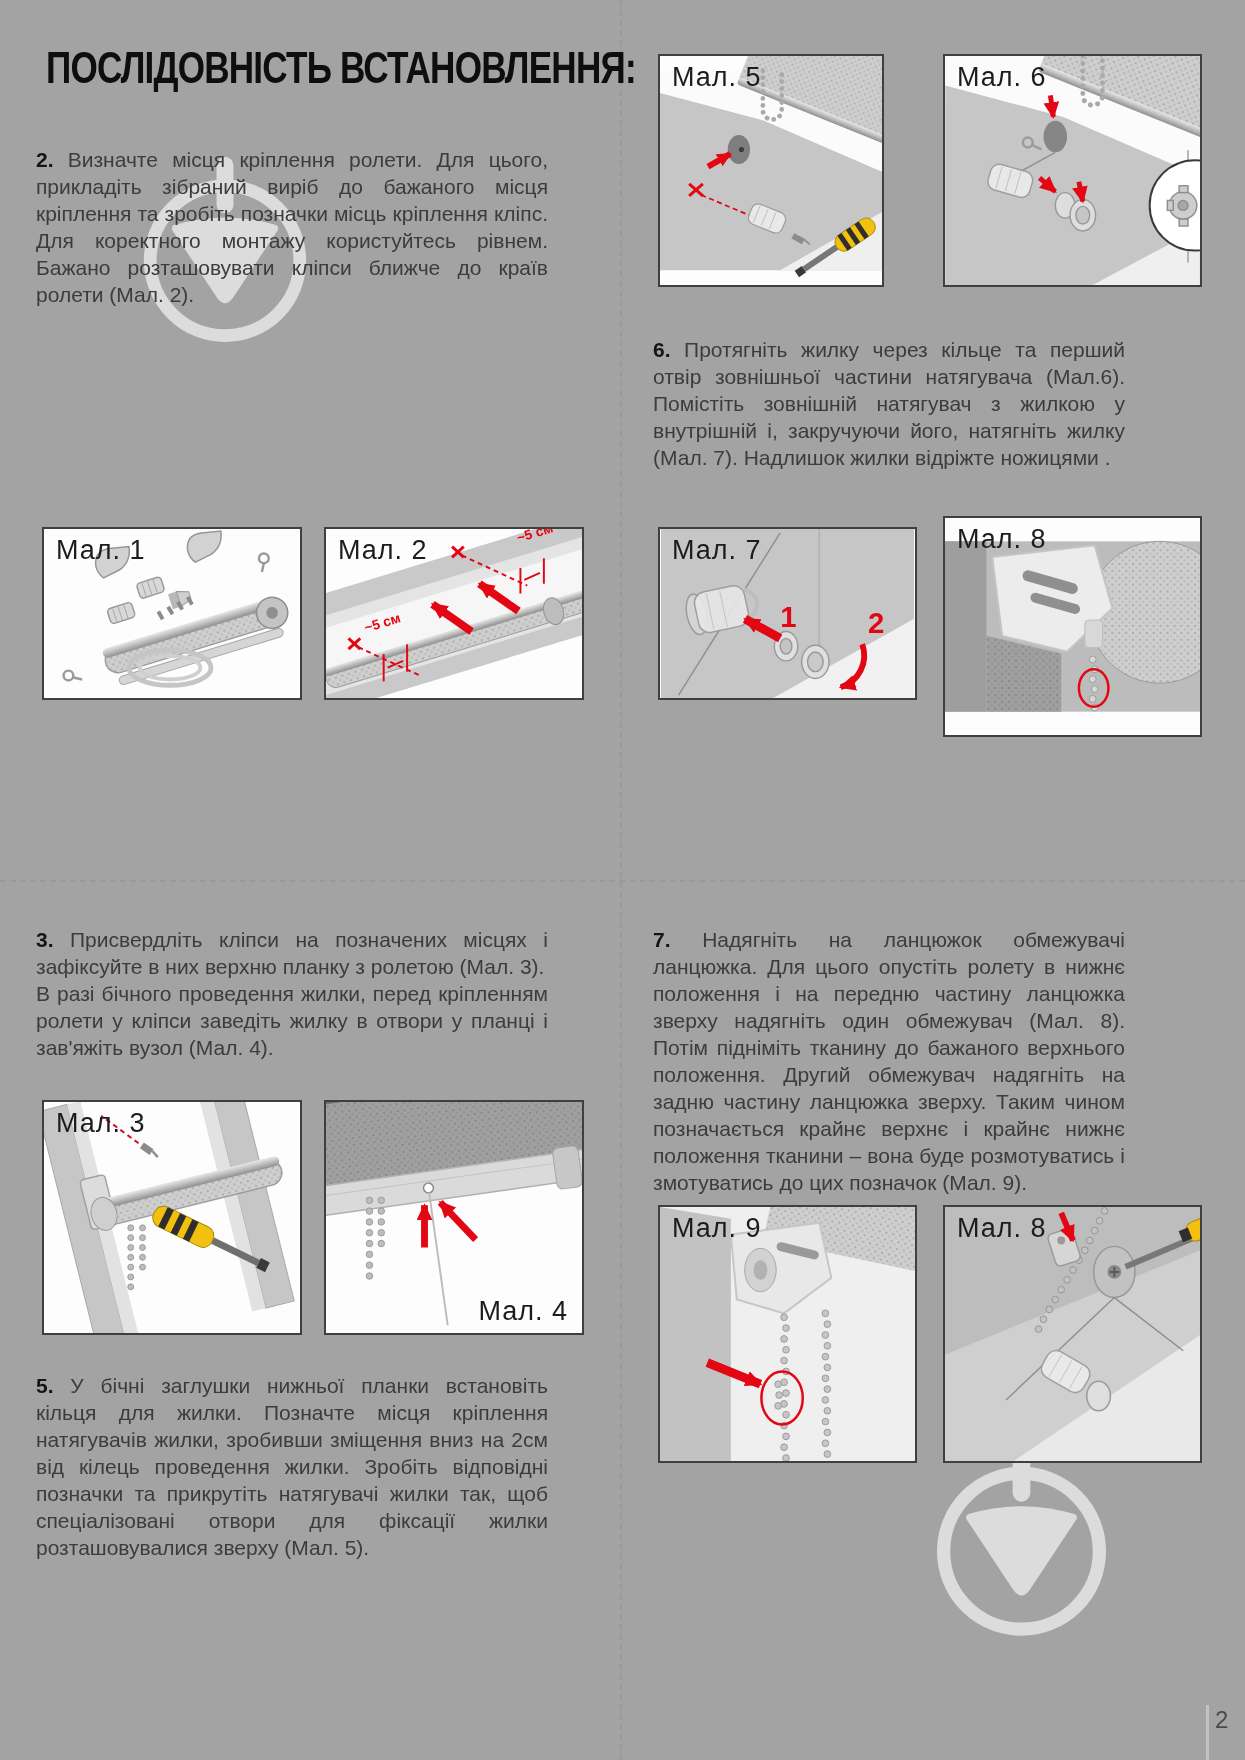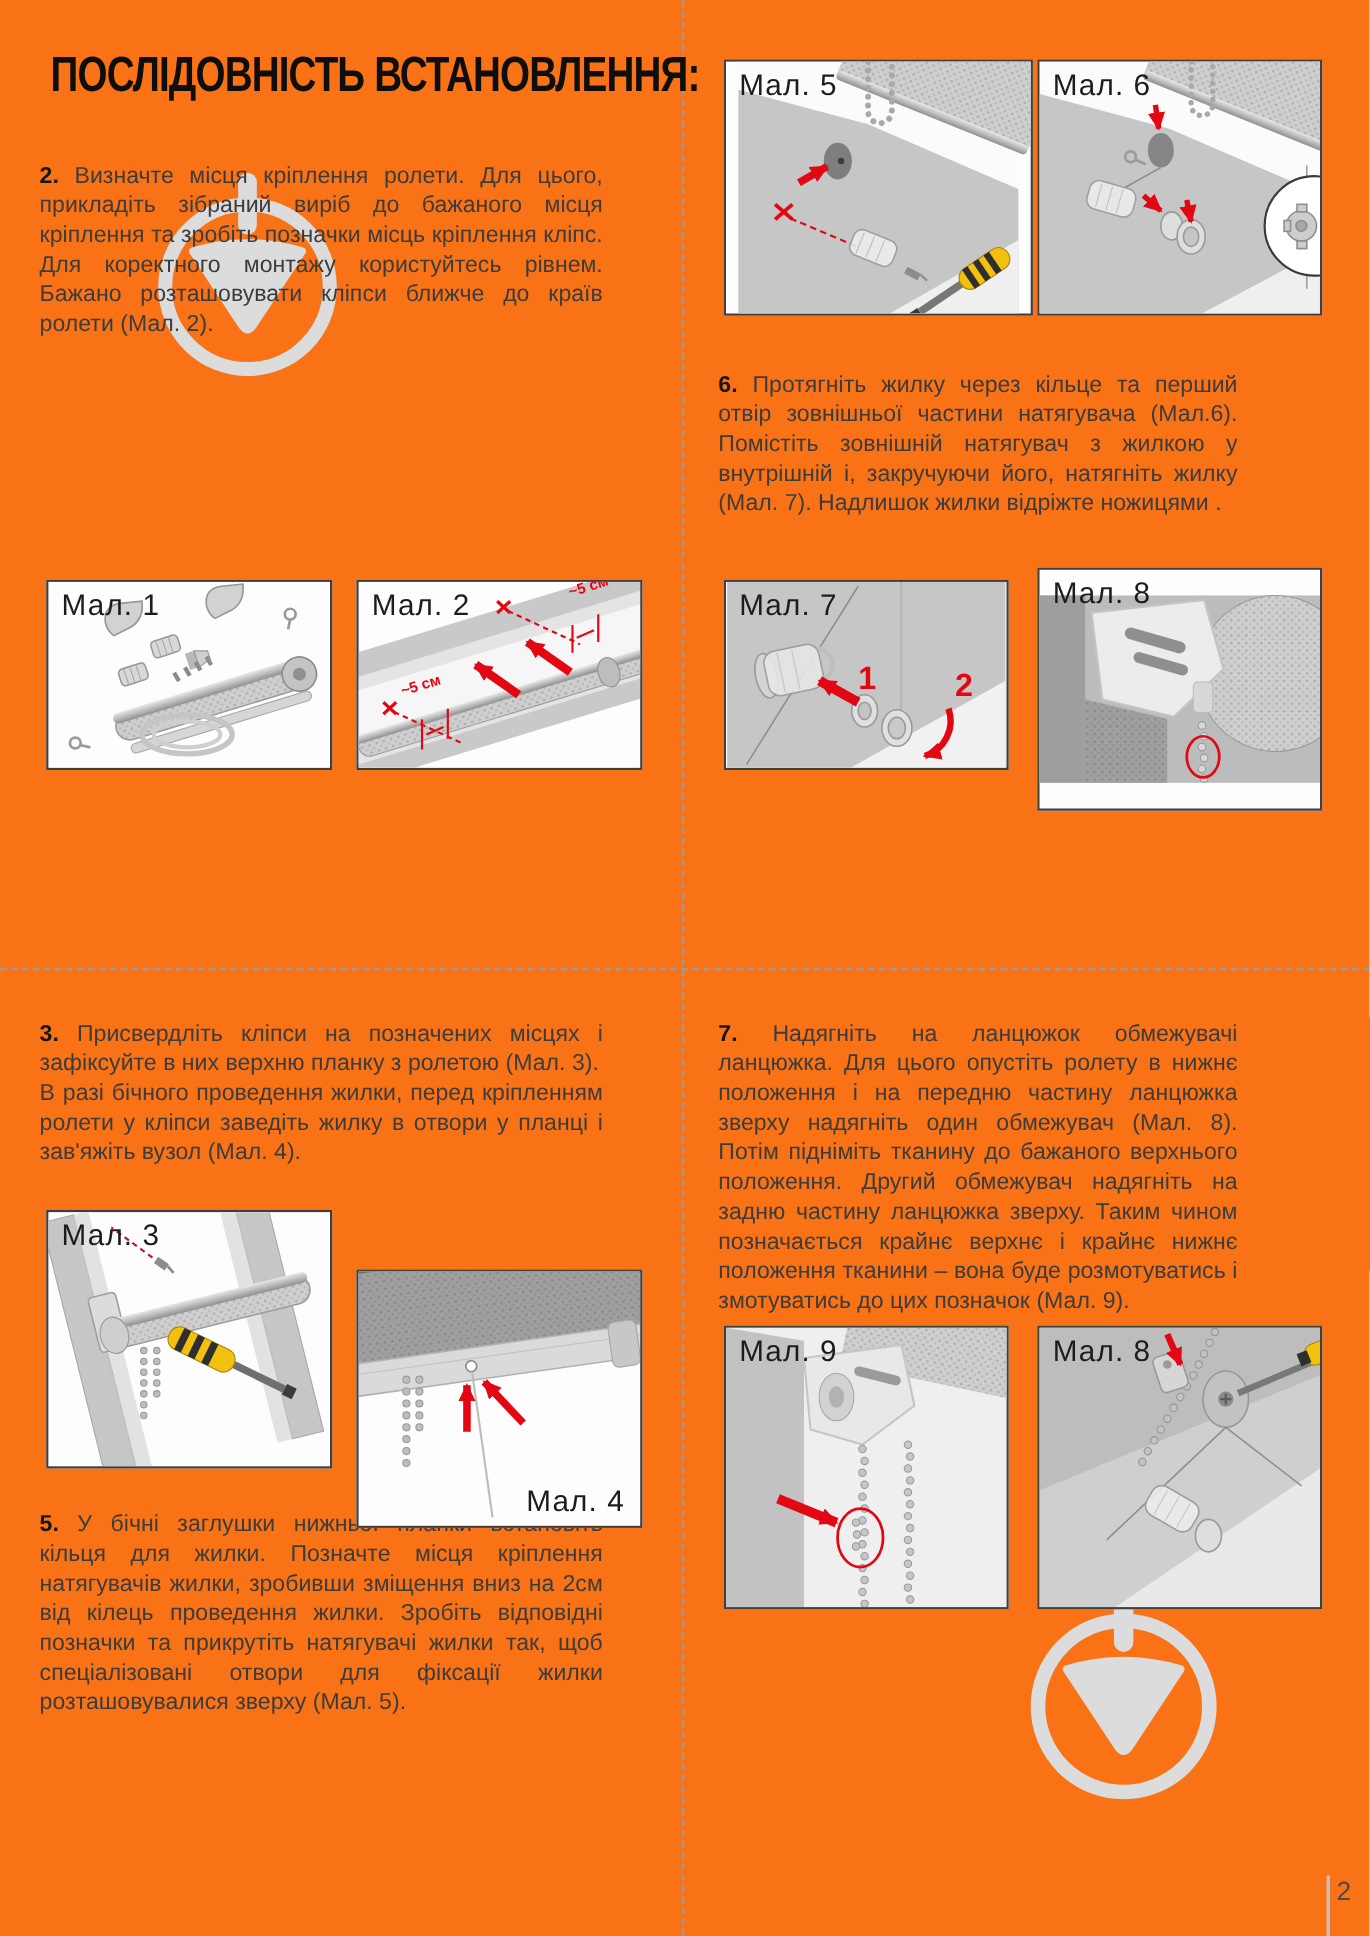--- a/index.html
+++ b/index.html
@@ -1,16 +1,16 @@
 <!DOCTYPE html>
 <html><head>
 <meta charset="utf-8">
 <style>
   html,body{margin:0;padding:0;background:#e9e9e9;}
-  .page{position:relative;width:1245px;height:1760px;background:#f97316;overflow:hidden;
+  .page{position:relative;width:1245px;height:1760px;background:#a3a3a3;overflow:hidden;
         font-family:"Liberation Sans",sans-serif;color:#3c3c3c;}
   
   .fold-v{position:absolute;left:620px;top:0;height:1760px;width:0;border-left:2px dashed #9a9a9a;z-index:1;}
   .fold-h{position:absolute;top:880px;left:0;width:1245px;height:0;border-top:2px dashed #9a9a9a;z-index:1;}
   
   .title{position:absolute;left:46px;top:42px;font-size:45px;font-weight:800;color:#0e0e0e;
          letter-spacing:-1px;transform:scaleX(.78);transform-origin:left top;white-space:nowrap;z-index:2;}
   
   .tcol{position:absolute;z-index:2;font-size:21px;line-height:27px;text-align:justify;color:#3c3c3c;}
   .tcol p{margin:0 0 5px 0;}
@@ -85,21 +85,21 @@
 
   <div class="tcol" style="left:36px;top:1372px;width:512px">
     <p><span class="num">5.</span> <span>У бічні заглушки нижньої планки встановіть кільця для жилки. Позначте місця кріплення натягувачів жилки, зробивши зміщення вниз на 2см від кілець проведення жилки. Зробіть відповідні позначки та прикрутіть натягувачі жилки так, щоб спеціалізовані отвори для фіксації жилки розташовувалися зверху (Мал. 5).</span></p>
   </div>
 
   <div class="tcol" style="left:653px;top:926px;width:472px">
     <p><span class="num">7.</span> <span>Надягніть на ланцюжок обмежувачі ланцюжка. Для цього опустіть ролету в нижнє положення і на передню частину ланцюжка зверху надягніть один обмежувач (Мал. 8). Потім підніміть тканину до бажаного верхнього положення. Другий обмежувач надягніть на задню частину ланцюжка зверху. Таким чином позначається крайнє верхнє і крайнє нижнє положення тканини – вона буде розмотуватись і змотуватись до цих позначок (Мал. 9).</span></p>
   </div>
 
 
-  <div class="fig" style="left:658px;top:54px;width:281px;height:233px">
+  <div class="fig" style="left:658px;top:54px;width:226px;height:233px">
     <svg viewBox="0 0 259 233">
       <rect width="259" height="233" fill="#fbfbfb"></rect>
       <g transform="rotate(22 170 30)">
           <rect x="90" y="-60" width="190" height="100" fill="url(#fab)"></rect>
           <rect x="90" y="38" width="190" height="9" rx="4" fill="url(#gtube)"></rect>
         </g>
       <polygon points="0,26 120,58 259,118 259,233 0,233" fill="#c6c6c6"></polygon>
       <polygon points="259,165 259,233 140,233" fill="#efefef"></polygon>
       <path d="M120,0 v46 a11,11 0 0 0 22,0 v-46" fill="none" stroke="#a9a9a9" stroke-width="5.5" stroke-dasharray="0.1 8" stroke-linecap="round"></path>
       <ellipse cx="92" cy="92" rx="13" ry="17" fill="#7e7e7e"></ellipse>
@@ -355,21 +355,21 @@
         <rect x="118" y="120" width="7" height="22" fill="#2e2e2e"></rect>
           <rect x="132" y="120" width="7" height="22" fill="#2e2e2e"></rect>
           <rect x="146" y="120" width="7" height="22" fill="#2e2e2e"></rect>
         <rect x="174" y="127" width="52" height="7" fill="#6f6f6f"></rect>
         <rect x="226" y="125" width="10" height="11" fill="#3a3a3a"></rect>
       </g>
     </svg>
     <span class="figlabel">Мал. 3</span>
   </div>
 
-  <div class="fig" style="left:324px;top:1154px;width:260px;height:235px">
+  <div class="fig" style="left:324px;top:1100px;width:260px;height:235px">
     <svg viewBox="0 0 260 235">
       <rect width="260" height="235" fill="#fdfdfd"></rect>
       <g transform="rotate(-8 130 100)">
         <rect x="-12" y="-25" width="290" height="92" fill="url(#fabd)"></rect>
         <rect x="-12" y="-25" width="290" height="10" fill="#6f6f6f"></rect>
         <rect x="-12" y="67" width="290" height="30" fill="#dadada" stroke="#b0b0b0" stroke-width="1.5"></rect>
         <line x1="-12" y1="77" x2="278" y2="77" stroke="#c2c2c2"></line>
         <rect x="236" y="62" width="26" height="42" rx="6" fill="#c7c7c7" stroke="#a5a5a5"></rect>
         <circle cx="106" cy="84" r="5" fill="#ffffff" stroke="#8a8a8a" stroke-width="1.5"></circle>
         <line x1="106" y1="89" x2="106" y2="225" stroke="#bdbdbd" stroke-width="2"></line>

